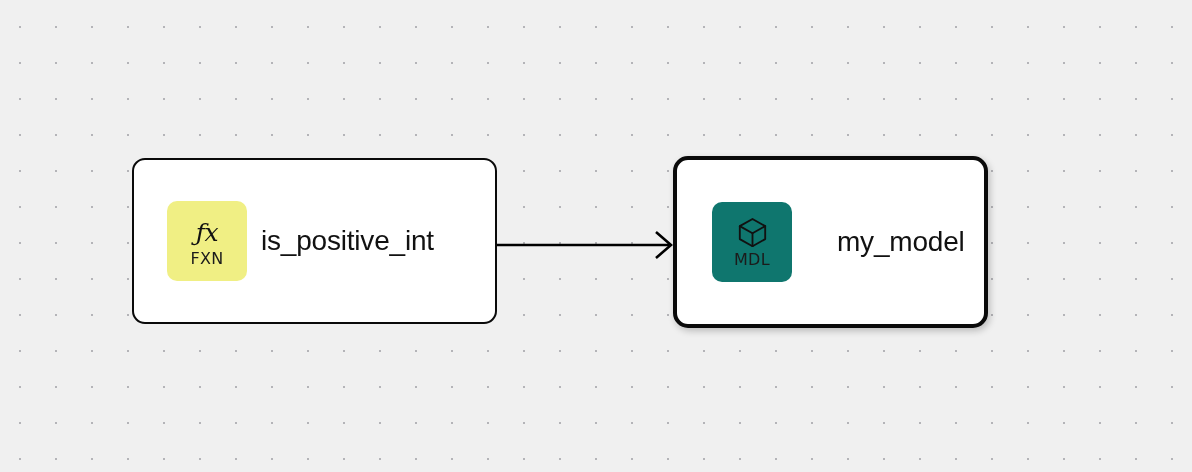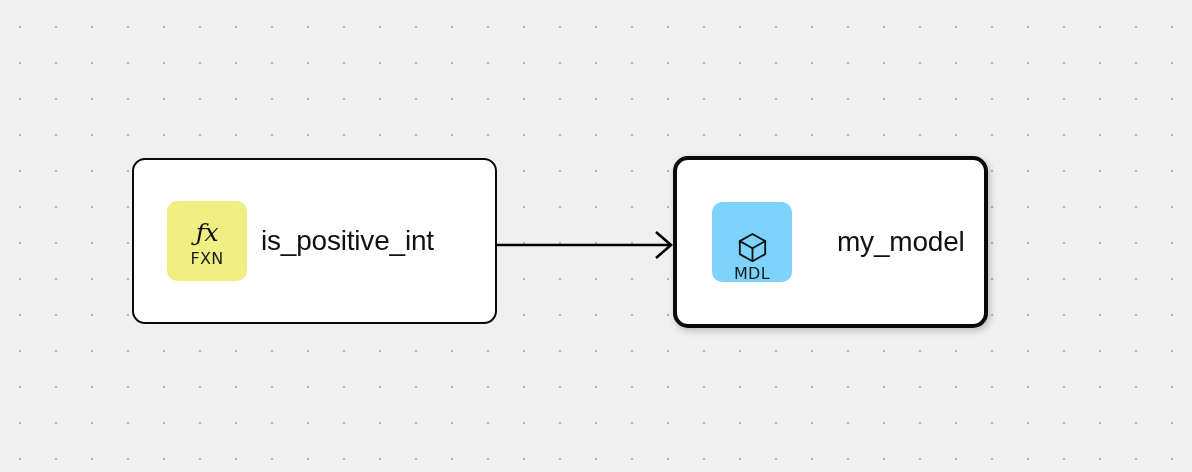--- a/index.html
+++ b/index.html
@@ -103,21 +103,21 @@
   #node-fxn .node-label { margin-left: 14px; }
 
   
   #node-model {
     left: 673px;
     top: 156px;
     width: 315px;
     height: 172px;
     padding-left: 35px;
   }
-  #node-model .badge { background: #7dd3fc; justify-content: flex-end; }
+  #node-model .badge { background: #0f766e; }
   #node-model .node-label { margin-left: 45px; }
 </style>
 </head>
 <body>
 
 <div id="canvas">
 
   <svg id="edges" viewBox="0 0 1192 472" width="1192" height="472">
     <g>
       <line x1="497" y1="245" x2="669" y2="245" stroke="#000000" stroke-width="2.4"></line>

